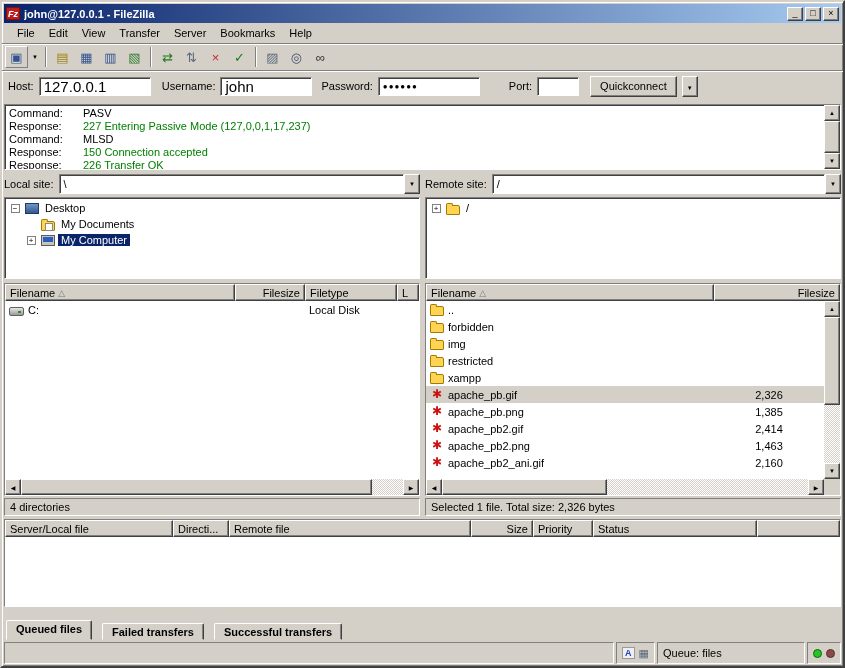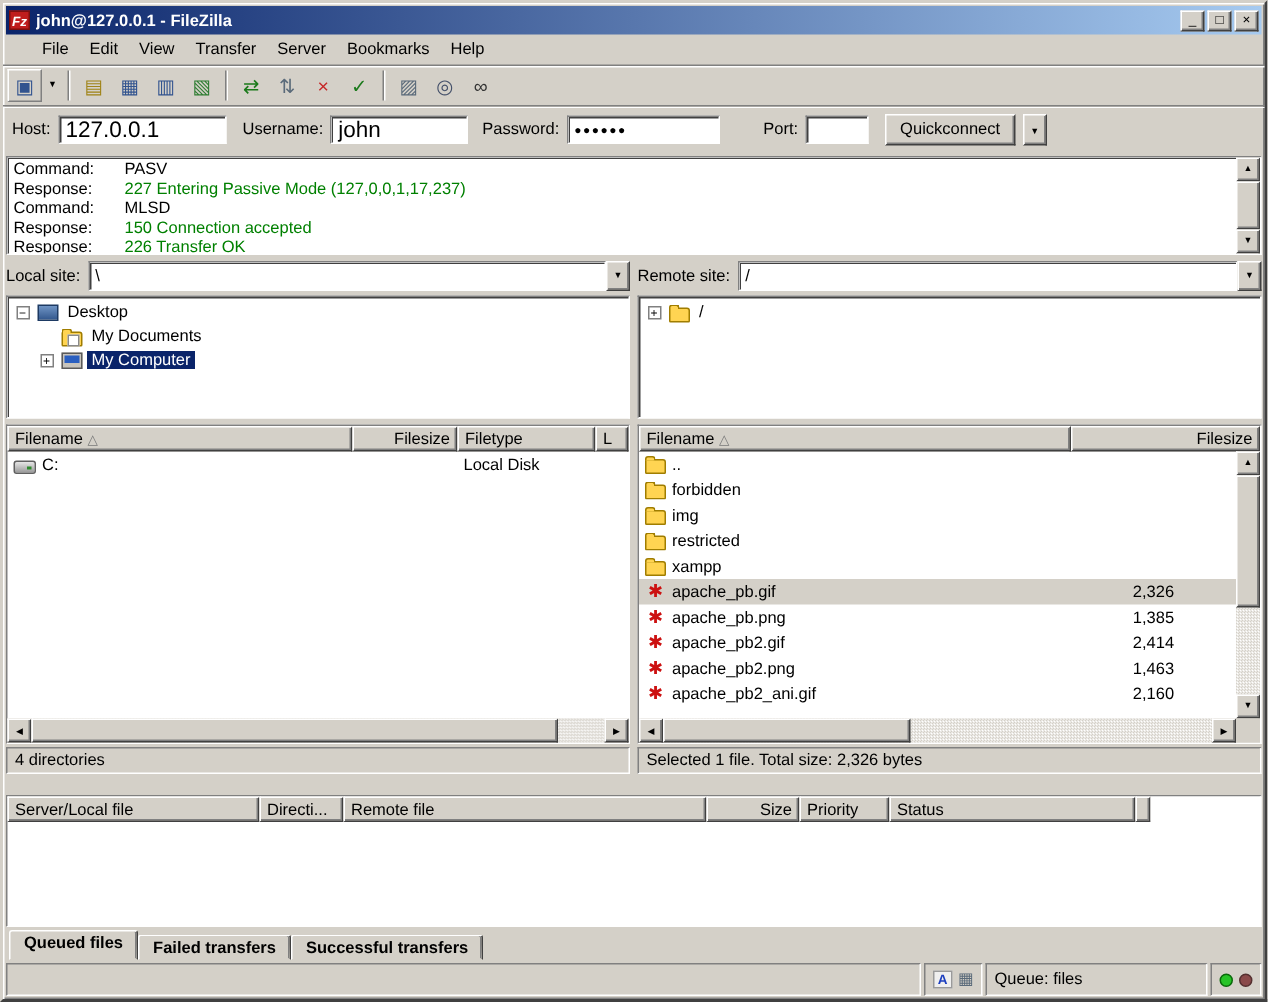--- a/index.html
+++ b/index.html
@@ -15,21 +15,21 @@
   .titlebar { height:19px; margin:2px 2px 0; background:linear-gradient(90deg,#0a246a,#a6caf0);
     display:flex; align-items:center; padding:0 2px; gap:4px; flex:0 0 auto; }
   .app-icon { width:14px; height:13px; background:#bf1d1d; color:#fff; font-weight:bold; font-size:9px;
     display:flex; align-items:center; justify-content:center; border:1px solid #7c0f0f; font-style:italic; }
   .title-text { color:#fff; font-weight:bold; flex:1; white-space:nowrap; overflow:hidden; }
   .tbtns { display:flex; gap:2px; }
   .tbtn { width:16px; height:14px; background:#d4d0c8; border:1px solid; border-color:#fff #404040 #404040 #fff;
     box-shadow: inset -1px -1px 0 #808080; font-size:9px; line-height:11px; text-align:center; padding:0; cursor:default; }
 
   
-  .menubar { height:20px; display:flex; align-items:center; padding:0 19px; flex:0 0 auto; }
+  .menubar { height:20px; display:flex; align-items:center; padding:0 8px; flex:0 0 auto; }
   .menu-item { padding:3px 7px; cursor:default; }
 
   
   .toolbar { height:27px; display:flex; align-items:center; padding:0 3px; gap:1px;
     border-top:1px solid #808080; box-shadow: inset 0 1px 0 #fff; flex:0 0 auto; }
   .tool-btn { width:23px; height:22px; display:flex; align-items:center; justify-content:center;
     background:transparent; border:1px solid transparent; padding:0; cursor:default; }
   .tool-btn.raised { border-color:#fff #808080 #808080 #fff; background:#d4d0c8; }
   .tglyph { font-size:13px; line-height:13px; }
   .tool-drop { width:12px; height:22px; background:transparent; border:1px solid transparent;
@@ -124,26 +124,26 @@
   .file-row.selected { background:#d4d0c8; }
   .cell { padding:0 4px; display:flex; align-items:center; gap:4px; overflow:hidden; flex:0 0 auto; }
   .cell.num { justify-content:center; }
   .cell.fill { flex:1 1 auto; }
   .corner { width:16px; height:16px; background:#d4d0c8; flex:0 0 auto; }
 
   .pane-status { height:18px; margin-top:2px; border:1px solid; border-color:#808080 #fff #fff #808080;
     display:flex; align-items:center; padding:0 5px; flex:0 0 auto; white-space:nowrap; overflow:hidden; }
 
   
-  .queue-wrap { margin:14px 2px 0; height:88px; border:1px solid; border-color:#808080 #fff #fff #808080;
-    background:#fff; display:flex; flex-direction:row; flex:0 0 auto; }
+  .queue-wrap { margin:3px 2px 0; height:88px; border:1px solid; border-color:#808080 #fff #fff #808080;
+    background:#fff; display:flex; flex-direction:column; flex:0 0 auto; }
   .queue-body { flex:1; background:#fff; }
 
   
-  .tabs { display:flex; align-items:flex-end; height:21px; margin:1px 2px 0; gap:0; padding-left:2px; flex:0 0 auto; }
+  .tabs { display:flex; align-items:flex-end; height:21px; margin:12px 2px 0; gap:10px; padding-left:2px; flex:0 0 auto; }
   .tab { height:17px; padding:2px 9px 0; background:#d4d0c8; border:1px solid;
     border-color:#fff #404040 #d4d0c8 #fff; box-shadow: inset -1px 0 0 #808080;
     border-radius:2px 2px 0 0; white-space:nowrap; cursor:default;font-weight:bold; }
   .tab.active { height:20px; font-weight:bold; }
 
   
   .statusbar { height:22px; margin:2px; display:flex; gap:2px; flex:0 0 auto; }
   .sb-panel { border:1px solid; border-color:#808080 #fff #fff #808080; display:flex;
     align-items:center; padding:0 5px; gap:4px; white-space:nowrap; }
   .sb-grow { flex:1; }

